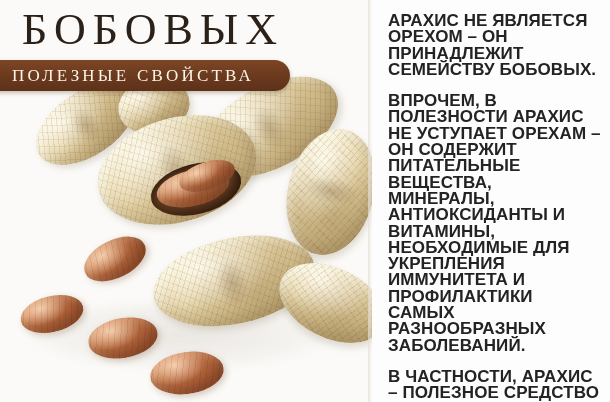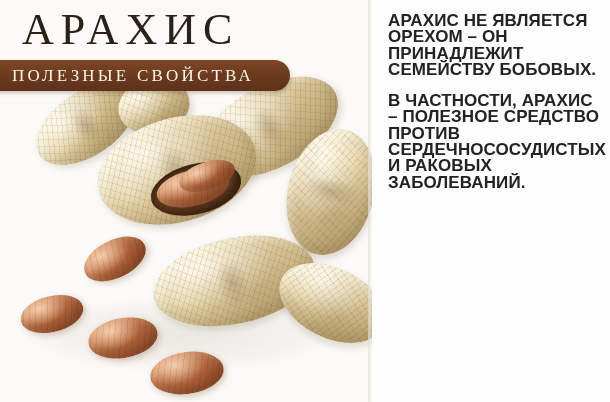--- a/index.html
+++ b/index.html
@@ -203,24 +203,25 @@
 
     <div class="nut kernel" style="left:20px; top:296px; width:64px; height:36px; transform:rotate(-14deg);"></div>
 
     <div class="nut kernel" style="left:88px; top:318px; width:70px; height:40px; transform:rotate(-10deg);"></div>
 
     <div class="nut kernel" style="left:150px; top:352px; width:74px; height:42px; transform:rotate(-8deg);"></div>
 
     <div class="panel-divider"></div>
   </div>
 
-  <div class="title">АРАХИС</div>
+  <div class="title">БОБОВЫХ</div>
 
   <div class="ribbon">
     <div class="ribbon-label">ПОЛЕЗНЫЕ СВОЙСТВА</div>
   </div>
 
   <div class="text-col">
     <p class="para">АРАХИС НЕ ЯВЛЯЕТСЯ ОРЕХОМ – ОН ПРИНАДЛЕЖИТ СЕМЕЙСТВУ БОБОВЫХ.</p>
+    <p class="para">ВПРОЧЕМ, В ПОЛЕЗНОСТИ АРАХИС НЕ УСТУПАЕТ ОРЕХАМ – ОН СОДЕРЖИТ ПИТАТЕЛЬНЫЕ ВЕЩЕСТВА, МИНЕРАЛЫ, АНТИОКСИДАНТЫ И ВИТАМИНЫ, НЕОБХОДИМЫЕ ДЛЯ УКРЕПЛЕНИЯ ИММУНИТЕТА И ПРОФИЛАКТИКИ САМЫХ РАЗНООБРАЗНЫХ ЗАБОЛЕВАНИЙ.</p>
     <p class="para">В ЧАСТНОСТИ, АРАХИС – ПОЛЕЗНОЕ СРЕДСТВО ПРОТИВ СЕРДЕЧНОСОСУДИСТЫХ И РАКОВЫХ ЗАБОЛЕВАНИЙ.</p>
   </div>
 
 </div>
 
 </body></html>

